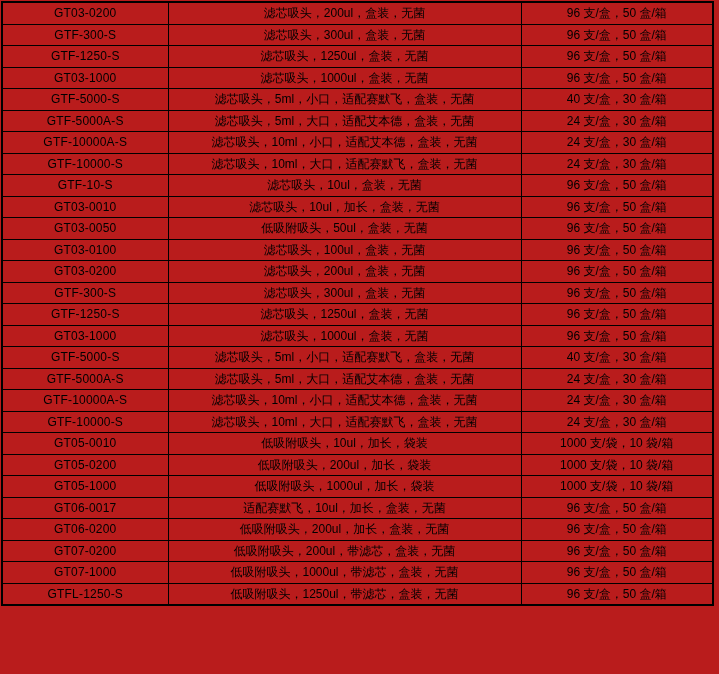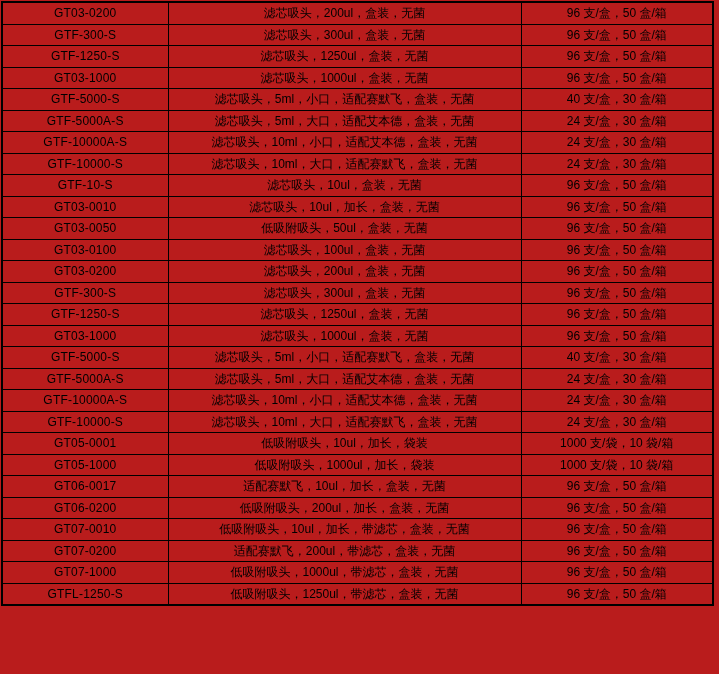--- a/index.html
+++ b/index.html
@@ -144,47 +144,47 @@
           <td class="col-code">GTF-10000A-S</td>
           <td class="col-desc">滤芯吸头，10ml，小口，适配艾本德，盒装，无菌</td>
           <td class="col-pack">24 支/盒，30 盒/箱</td>
         </tr>
         <tr>
           <td class="col-code">GTF-10000-S</td>
           <td class="col-desc">滤芯吸头，10ml，大口，适配赛默飞，盒装，无菌</td>
           <td class="col-pack">24 支/盒，30 盒/箱</td>
         </tr>
         <tr>
-          <td class="col-code">GT05-0001</td>
+          <td class="col-code">GT05-0010</td>
           <td class="col-desc">低吸附吸头，10ul，加长，袋装</td>
+          <td class="col-pack">1000 支/袋，10 袋/箱</td>
+        </tr>
+        <tr>
+          <td class="col-code">GT05-0200</td>
+          <td class="col-desc">低吸附吸头，200ul，加长，袋装</td>
           <td class="col-pack">1000 支/袋，10 袋/箱</td>
         </tr>
         <tr>
           <td class="col-code">GT05-1000</td>
           <td class="col-desc">低吸附吸头，1000ul，加长，袋装</td>
           <td class="col-pack">1000 支/袋，10 袋/箱</td>
         </tr>
         <tr>
           <td class="col-code">GT06-0017</td>
           <td class="col-desc">适配赛默飞，10ul，加长，盒装，无菌</td>
           <td class="col-pack">96 支/盒，50 盒/箱</td>
         </tr>
         <tr>
           <td class="col-code">GT06-0200</td>
           <td class="col-desc">低吸附吸头，200ul，加长，盒装，无菌</td>
           <td class="col-pack">96 支/盒，50 盒/箱</td>
         </tr>
         <tr>
-          <td class="col-code">GT07-0010</td>
-          <td class="col-desc">低吸附吸头，10ul，加长，带滤芯，盒装，无菌</td>
-          <td class="col-pack">96 支/盒，50 盒/箱</td>
-        </tr>
-        <tr>
           <td class="col-code">GT07-0200</td>
-          <td class="col-desc">适配赛默飞，200ul，带滤芯，盒装，无菌</td>
+          <td class="col-desc">低吸附吸头，200ul，带滤芯，盒装，无菌</td>
           <td class="col-pack">96 支/盒，50 盒/箱</td>
         </tr>
         <tr>
           <td class="col-code">GT07-1000</td>
           <td class="col-desc">低吸附吸头，1000ul，带滤芯，盒装，无菌</td>
           <td class="col-pack">96 支/盒，50 盒/箱</td>
         </tr>
         <tr>
           <td class="col-code">GTFL-1250-S</td>
           <td class="col-desc">低吸附吸头，1250ul，带滤芯，盒装，无菌</td>

